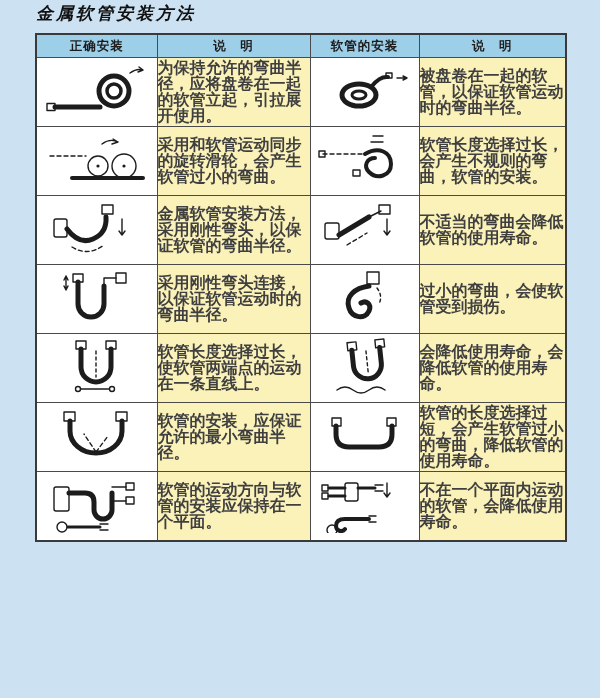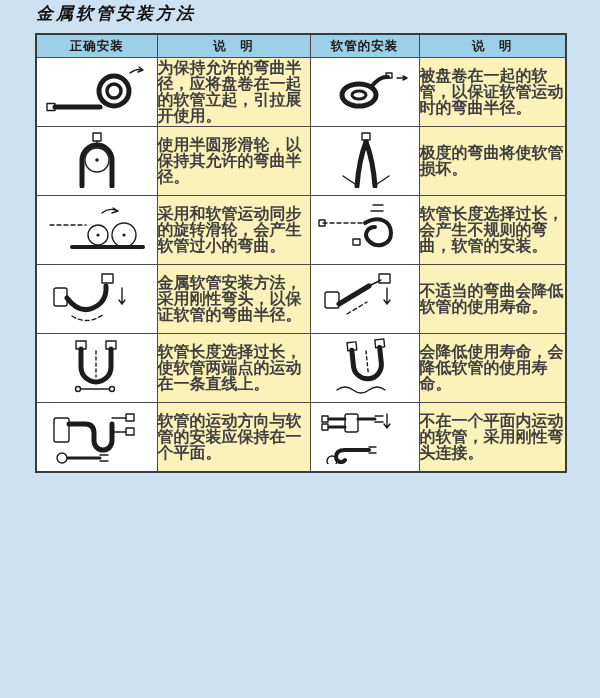--- a/index.html
+++ b/index.html
@@ -76,42 +76,20 @@
             <ellipse class="h" cx="42" cy="34" rx="17" ry="11" stroke-width="5"></ellipse>
             <ellipse class="h" cx="42" cy="34" rx="7" ry="4" stroke-width="3"></ellipse>
             <path class="h" d="M55,25 q8,-10 16,-9" stroke-width="4"></path>
             <rect class="t" x="69" y="12" width="6" height="5"></rect>
             <path class="t" d="M80,17 h10 m0,0 l-4,-2 m4,2 l-4,2"></path>
           </svg>
         </td>
         <td class="note-cell">被盘卷在一起的软管，以保证软管运动时的弯曲半径。</td>
       </tr>
 
-      <tr>
-        <td class="img-cell">
-          <svg width="110" height="58" viewBox="0 0 110 58">
-            <rect class="t" x="51" y="3" width="8" height="8"></rect>
-            <line class="t" x1="55" y1="11" x2="55" y2="17"></line>
-            <circle class="t" cx="55" cy="30" r="12"></circle>
-            <circle class="f" cx="55" cy="30" r="1.8"></circle>
-            <path class="h" d="M40,56 V30 a15,15 0 0 1 30,0 V56" stroke-width="5"></path>
-          </svg>
-        </td>
-        <td class="note-cell">使用半圆形滑轮，以保持其允许的弯曲半径。</td>
-        <td class="img-cell">
-          <svg width="96" height="58" viewBox="0 0 96 58">
-            <rect class="t" x="45" y="3" width="8" height="7"></rect>
-            <path class="h" d="M40,56 Q42,30 49,12" stroke-width="5"></path>
-            <path class="h" d="M58,56 Q56,30 49,12" stroke-width="5"></path>
-            <line class="t" x1="26" y1="46" x2="38" y2="54"></line>
-            <line class="t" x1="72" y1="46" x2="60" y2="54"></line>
-          </svg>
-        </td>
-        <td class="note-cell">极度的弯曲将使软管损坏。</td>
-      </tr>
 
       <tr>
         <td class="img-cell">
           <svg width="110" height="58" viewBox="0 0 110 58">
             <path class="t" d="M8,26 H44" stroke-dasharray="4,3"></path>
             <path class="t" d="M60,14 q8,-6 16,-2 M71,9 l5,3 -6,2"></path>
             <circle class="t" cx="56" cy="36" r="10"></circle>
               <circle class="f" cx="56" cy="36" r="1.6"></circle>
             <circle class="t" cx="82" cy="36" r="12"></circle>
               <circle class="f" cx="82" cy="36" r="1.6"></circle>
@@ -148,20 +126,40 @@
             <path class="h" d="M22,36 L52,18" stroke-width="5"></path>
             <path class="t" d="M52,18 l12,-6"></path>
             <rect class="t" x="62" y="6" width="11" height="9"></rect>
             <path class="t" d="M70,20 v16 m0,0 l-3,-4 m3,4 l3,-4"></path>
             <path class="t" d="M30,46 l20,-12" stroke-dasharray="4,3"></path>
           </svg>
         </td>
         <td class="note-cell">不适当的弯曲会降低软管的使用寿命。</td>
       </tr>
 
+      <tr>
+        <td class="img-cell">
+          <svg width="110" height="58" viewBox="0 0 110 58">
+            <path class="t" d="M24,8 v14 m0,-14 l-2,4 m2,-4 l2,4 m-2,10 l-2,-4 m2,4 l2,-4"></path>
+            <rect class="t" x="31" y="6" width="10" height="8"></rect>
+            <path class="h" d="M36,14 V36 a13,13 0 0 0 26,0 V18" stroke-width="5"></path>
+            <path class="t" d="M62,18 v-8 h12"></path>
+            <rect class="t" x="74" y="5" width="10" height="10"></rect>
+          </svg>
+        </td>
+        <td class="note-cell">采用刚性弯头连接，以保证软管运动时的弯曲半径。</td>
+        <td class="img-cell">
+          <svg width="96" height="58" viewBox="0 0 96 58">
+            <rect class="t" x="50" y="4" width="12" height="12"></rect>
+            <path class="h" d="M52,18 c-14,2 -24,10 -20,22 c3,10 16,12 20,3 c3,-7 -3,-11 -8,-8" stroke-width="5"></path>
+            <path class="t" d="M60,20 q6,8 2,16" stroke-dasharray="3,3"></path>
+          </svg>
+        </td>
+        <td class="note-cell">过小的弯曲，会使软管受到损伤。</td>
+      </tr>
 
       <tr>
         <td class="img-cell">
           <svg width="110" height="58" viewBox="0 0 110 58">
             <rect class="t" x="34" y="4" width="10" height="8"></rect>
             <rect class="t" x="64" y="4" width="10" height="8"></rect>
             <path class="h" d="M39,12 V30 a15,15 0 0 0 30,0 V12" stroke-width="5"></path>
             <path class="t" d="M54,14 V40" stroke-dasharray="3,3"></path>
             <circle class="t" cx="36" cy="52" r="2.5"></circle>
               <circle class="t" cx="70" cy="52" r="2.5"></circle>
@@ -177,20 +175,39 @@
               <path class="h" d="M36,12 V28 a14,14 0 0 0 28,0 V12" stroke-width="5"></path>
               <path class="t" d="M50,14 V36" stroke-dasharray="3,3"></path>
             </g>
             <path class="t" d="M20,53 q8,-6 16,0 q8,6 16,0 q8,-6 16,0" stroke-width="2"></path>
           </svg>
         </td>
         <td class="note-cell">会降低使用寿命，会降低软管的使用寿命。</td>
       </tr>
 
 
+      <tr>
+        <td class="img-cell">
+          <svg width="110" height="58" viewBox="0 0 110 58">
+            <rect class="t" x="22" y="6" width="11" height="9"></rect>
+            <rect class="t" x="74" y="6" width="11" height="9"></rect>
+            <path class="h" d="M28,15 v10 a26,22 0 0 0 52,0 V15" stroke-width="5"></path>
+            <path class="t" d="M54,46 L42,28 M54,46 L66,30" stroke-dasharray="4,3"></path>
+          </svg>
+        </td>
+        <td class="note-cell">软管的安装，应保证允许的最小弯曲半径。</td>
+        <td class="img-cell">
+          <svg width="96" height="58" viewBox="0 0 96 58">
+            <rect class="t" x="15" y="12" width="9" height="8"></rect>
+            <rect class="t" x="70" y="12" width="9" height="8"></rect>
+            <path class="h" d="M19,20 v8 q0,13 13,13 h30 q13,0 13,-13 v-8" stroke-width="5"></path>
+          </svg>
+        </td>
+        <td class="note-cell">软管的长度选择过短，会产生软管过小的弯曲，降低软管的使用寿命。</td>
+      </tr>
 
       <tr>
         <td class="img-cell">
           <svg width="110" height="58" viewBox="0 0 110 58">
             <rect class="t" x="12" y="12" width="15" height="24" rx="2"></rect>
             <path class="h" d="M27,18 h16 q9,0 9,9 v8 a9,9 0 0 0 18,0 V18" stroke-width="5"></path>
             <path class="t" d="M70,12 h14 M70,26 h14"></path>
             <rect class="t" x="84" y="8" width="8" height="7"></rect>
             <rect class="t" x="84" y="22" width="8" height="7"></rect>
             <circle class="t" cx="20" cy="52" r="5"></circle>
@@ -207,18 +224,18 @@
             <rect class="t" x="5" y="10" width="6" height="6"></rect>
             <rect class="t" x="5" y="18" width="6" height="6"></rect>
             <line class="h" x1="41" y1="13" x2="58" y2="13" stroke-width="3"></line>
             <path class="t" d="M58,10 h8 m-8,6 h8"></path>
             <path class="t" d="M70,8 v14 m0,0 l-3,-4 m3,4 l3,-4"></path>
             <path class="h" d="M52,44 H28 q-9,0 -9,7 a5,5 0 0 0 9,3" stroke-width="4"></path>
             <circle class="t" cx="15" cy="55" r="5"></circle>
             <path class="t" d="M52,41 h7 m-7,6 h7"></path>
           </svg>
         </td>
-        <td class="note-cell">不在一个平面内运动的软管，采用刚性弯头连接。</td>
+        <td class="note-cell">不在一个平面内运动的软管，会降低使用寿命。</td>
       </tr>
 
     </tbody>
   </table>
 </div>
 
 </body></html>

